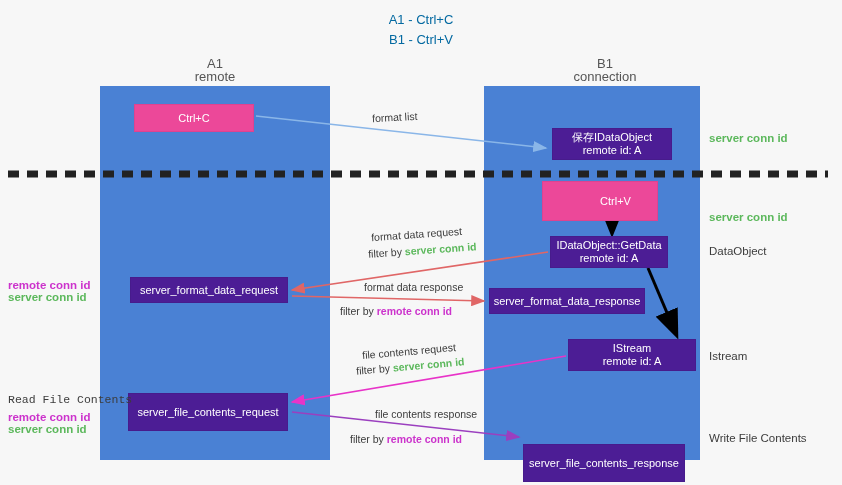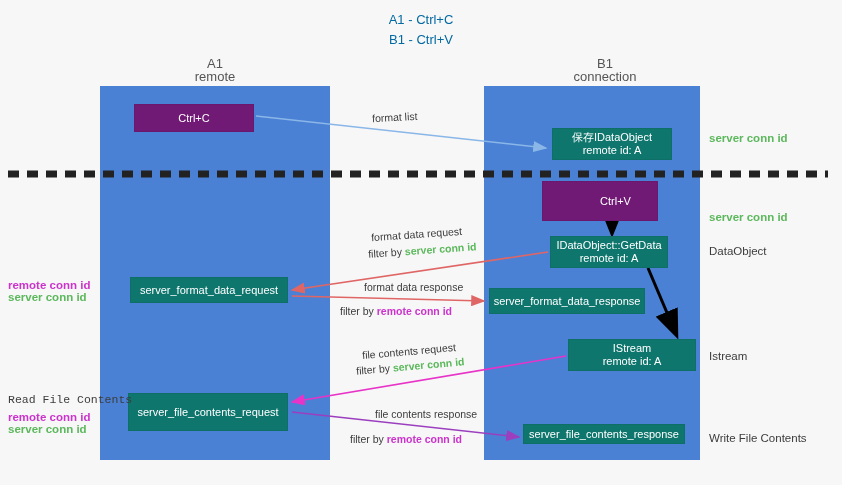--- a/index.html
+++ b/index.html
@@ -28,33 +28,33 @@
   .colhead .h-main{display:block;}
   .colhead .h-sub{display:block;}
 
   .node{
     position:absolute;box-sizing:border-box;
     display:flex;align-items:center;justify-content:center;
     flex-direction:column;
     color:#ffffff;font-size:11px;line-height:13px;text-align:center;
     border:1px solid rgba(0,0,0,.06);
   }
-  .node.green{background:#701a75;}
-  .node.orange{background:#0f766e;}
+  .node.green{background:#ec4899;}
+  .node.orange{background:#4c1d95;}
   .node .l2{display:block;}
 
   #n-ctrlc{left:134px;top:104px;width:120px;height:28px;}
   #n-idataobject{left:552px;top:128px;width:120px;height:32px;}
   #n-ctrlv{left:542px;top:181px;width:116px;height:40px;padding-left:31px;}
   #n-getdata{left:550px;top:236px;width:118px;height:32px;}
   #n-fdreq{left:130px;top:277px;width:158px;height:26px;}
   #n-fdresp{left:489px;top:288px;width:156px;height:26px;}
   #n-istream{left:568px;top:339px;width:128px;height:32px;}
   #n-fcreq{left:128px;top:393px;width:160px;height:38px;}
-  #n-fcresp{left:523px;top:424px;width:162px;height:20px;}
+  #n-fcresp{left:523px;top:444px;width:162px;height:38px;}
 
   .side{
     position:absolute;font-size:11.5px;color:#3c3c3c;white-space:nowrap;
   }
   .side.green{color:#5cb85c;font-weight:bold;}
   .side.magenta{color:#cc33cc;font-weight:bold;}
 
   #s-conn1{left:709px;top:132px;}
   #s-conn2{left:709px;top:211px;}
   #s-dataobject{left:709px;top:245px;}

